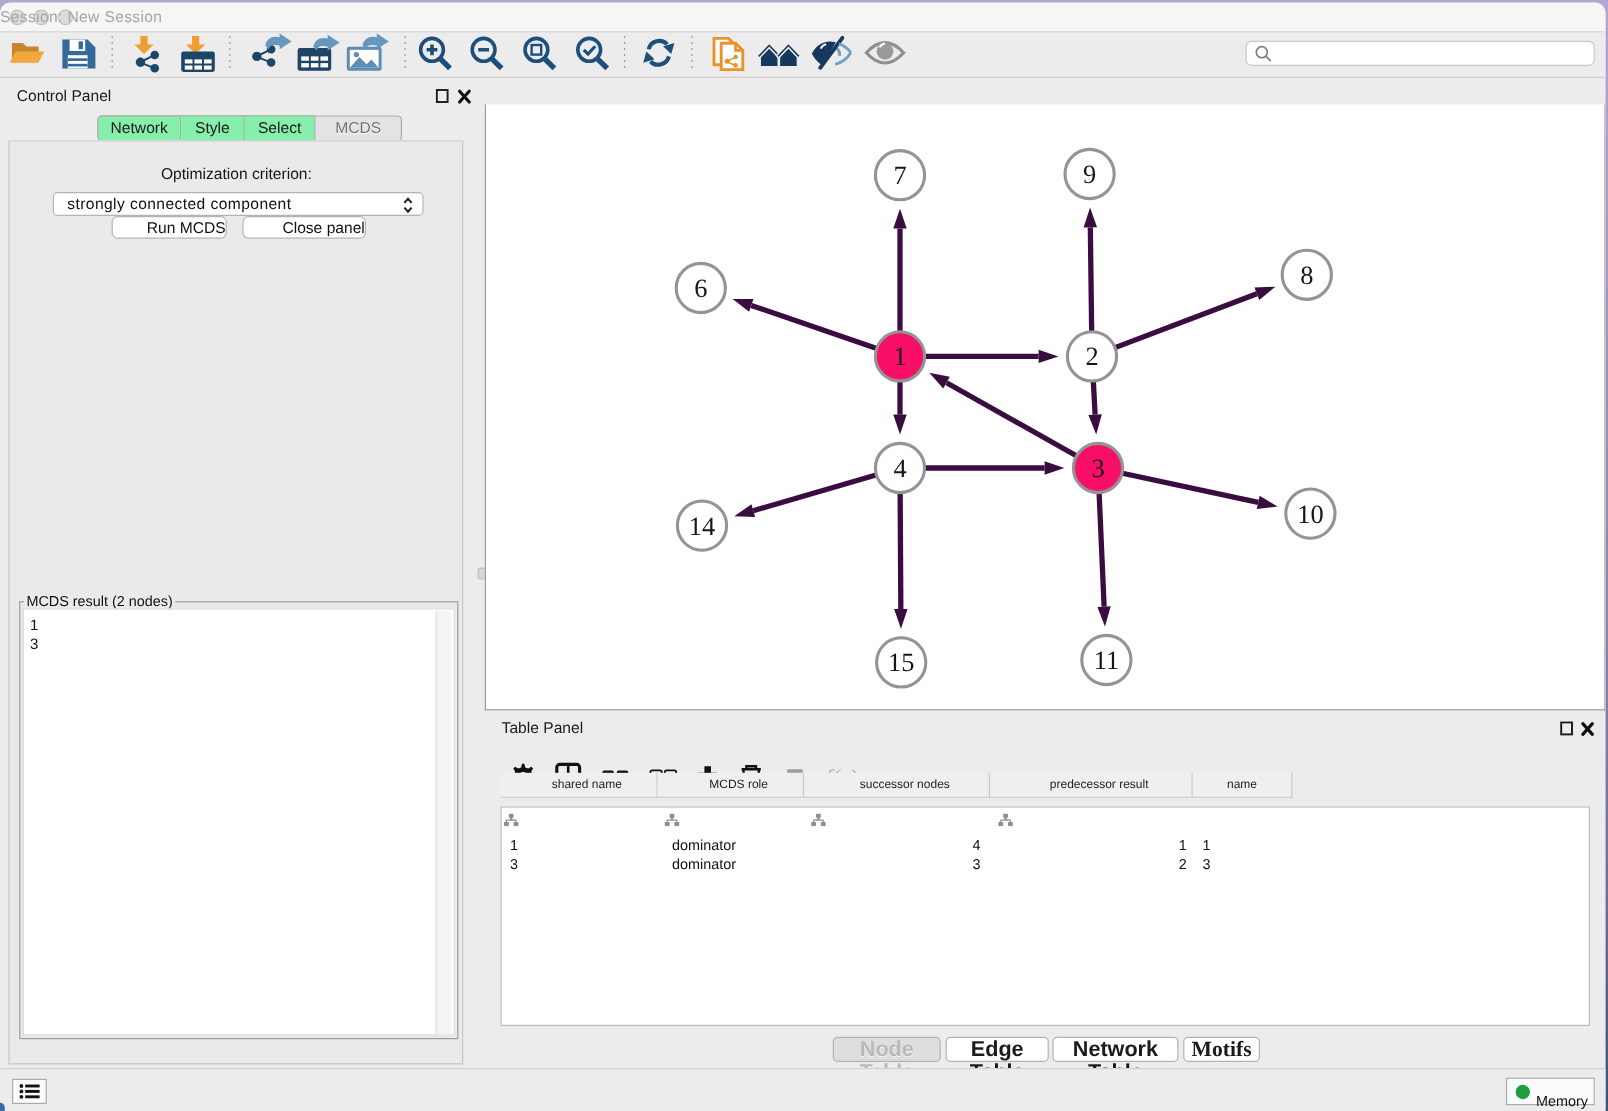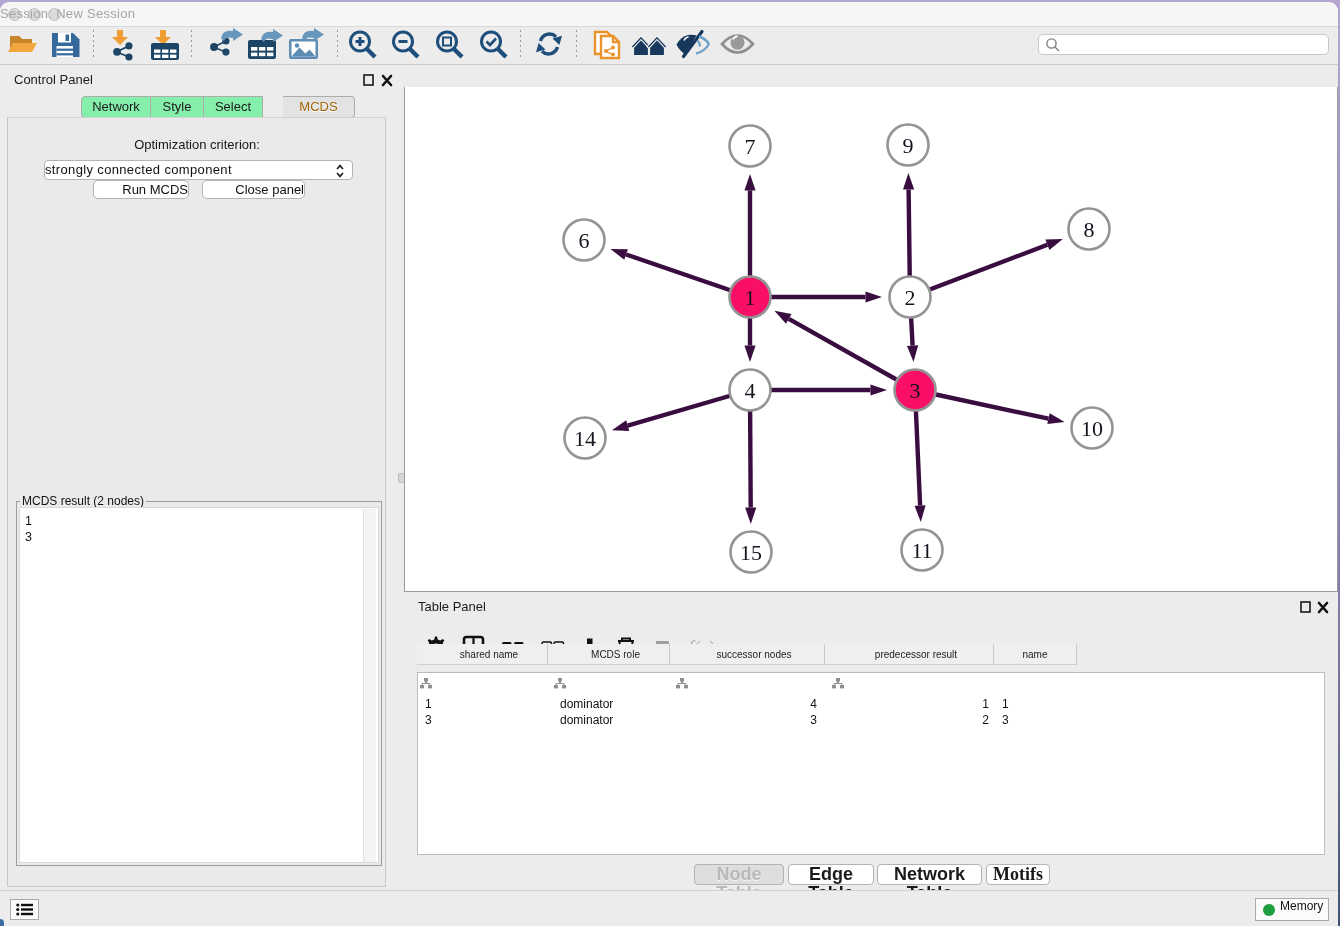--- a/index.html
+++ b/index.html
@@ -12,21 +12,21 @@
   .tl { position:absolute; top:6px; width:13px; height:13px; border-radius:50%; background:#dbdbdb; border:1px solid #c3c3c3; }
   .apptitle { position:absolute; top:4px; left:0; width:100%; text-align:left; font-size:13px; letter-spacing:0.3px; color:#a5a5a5; }
   
   .toolbar { position:absolute; left:0; top:24px; width:100%; height:39px; background:#ececec; border-top:1px solid #d8d8d8; border-bottom:1px solid #cdcdcd; }
   .tsep { position:absolute; top:3px; height:30px; width:1px; background-image:linear-gradient(#9a9a9a 40%, rgba(0,0,0,0) 0%); background-size:1px 5px; }
   .searchbox { position:absolute; left:1038px; top:7px; width:291px; height:21px; background:#fff; border:1px solid #c8c8c8; border-radius:5px; }
   
   .cp-title { position:absolute; left:14px; top:70px; font-size:13px; color:#1c1c1c; }
   .tab { position:absolute; top:94px; height:22px; background:#86efac; border:1px solid #acacac; font-size:13px; color:#1a1a1a; text-align:center; line-height:20px; }
   .cp-border { position:absolute; left:7px; top:115px; width:379px; height:770px; border:1px solid #c6c6c6; border-top:1px solid #d2d2d2; background:#eaeaea; }
-  .combo { position:absolute; left:44px; top:158px; width:309px; height:20px; background:#fff; border:1px solid #b4b4b4; border-radius:4px; font-size:13px; letter-spacing:0.35px; color:#111; line-height:18px; }
+  .combo { position:absolute; left:44px; top:158px; width:309px; height:20px; background:#fff; border:1px solid #b4b4b4; border-radius:4px; font-size:13px; letter-spacing:0.35px; color:#111; line-height:18px; padding-left:11px; }
   .btn { position:absolute; top:178px; height:19px; background:#fff; border:1px solid #b4b4b4; border-radius:5px; font-size:13px; color:#111; text-align:right; line-height:17px; }
   .fieldset { position:absolute; left:16px; top:499px; width:366px; height:365px; border:1px solid #9d9d9d; }
   .legend { position:absolute; left:20px; top:492px; background:#eaeaea; font-size:12px; color:#111; padding:0 2px; }
   .resultbox { position:absolute; left:19px; top:505px; width:360px; height:356px; background:#fff; border:1px solid #d9d9d9; font-size:12.5px; color:#111; line-height:16px; padding:5px 0 0 5px; }
   .res-sb { position:absolute; left:343px; top:1px; width:13px; height:353px; background:#f4f4f4; border-left:1px solid #e2e2e2; }
   
   .netwin { position:absolute; left:404px; top:85px; width:934px; height:505px; border:1px solid #9a9a9a; border-top:none; background:#fff; }
   .nw-titlebar { position:absolute; left:403px; top:63px; width:936px; height:22px; background:linear-gradient(#f7f7f7,#e8e8e8 55%,#d6d6d6); border:1px solid #9a9a9a; }
   .nw-title { position:absolute; left:0; top:3px; width:100%; text-align:center; font-size:12.5px; font-weight:bold; color:#2a2a2a; }
   .lamp { position:absolute; top:4px; width:12px; height:12px; border-radius:50%; }
@@ -202,21 +202,21 @@
   </div>
 
   <div class="cp-title">Control Panel</div>
   <svg width="30" height="14" viewBox="0 0 30 14" style="position:absolute;left:363px;top:72px;">
     <rect x="1" y="1" width="9" height="10" fill="none" stroke="#1a1a1a" stroke-width="1.6"></rect>
     <path d="M20 2 L28 11 M28 2 L20 11" stroke="#111" stroke-width="2.6" stroke-linecap="round"></path>
   </svg>
   <div class="tab" style="left:81px;width:70px;border-radius:4px 0 0 4px;">Network</div>
   <div class="tab" style="left:151px;width:53px;border-left:none;">Style</div>
   <div class="tab" style="left:204px;width:59px;border-left:none;">Select</div>
-  <div class="tab" style="left:263px;width:72px;border-left:none;border-radius:0 4px 4px 0;background:#e3e3e3;color:#a16207;text-shadow:0 1px 0 #fff;margin-left:20px;">MCDS</div>
+  <div class="tab" style="left:263px;width:72px;border-left:none;border-radius:0 4px 4px 0;background:#e3e3e3;color:#737373;text-shadow:0 1px 0 #fff;">MCDS</div>
   <div class="cp-border"></div>
   <div class="abs" style="left:8px;top:135px;width:378px;text-align:center;font-size:13px;color:#161616;">Optimization criterion:</div>
   <div class="combo">strongly connected component
     <svg width="10" height="16" viewBox="0 0 10 16" style="position:absolute;right:7px;top:2px;">
       <path d="M2 6 L5 2.6 L8 6" fill="none" stroke="#222" stroke-width="1.7"></path>
       <path d="M2 10 L5 13.4 L8 10" fill="none" stroke="#222" stroke-width="1.7"></path>
     </svg>
   </div>
   <div class="btn" style="left:93px;width:96px;">Run MCDS</div>
   <div class="btn" style="left:202px;width:103px;">Close panel</div>
@@ -399,17 +399,17 @@
             <circle cx="1.8" cy="6.5" r="1.6"></circle>
             <circle cx="1.8" cy="11" r="1.6"></circle>
         <rect x="5" y="0.8" width="12" height="2.4"></rect>
             <rect x="5" y="5.3" width="12" height="2.4"></rect>
             <rect x="5" y="9.8" width="12" height="2.4"></rect>
           </g>
       </svg>
     </div>
     <div class="abs" style="left:1255px;top:7px;width:74px;height:23px;background:#fbfbfb;border:1px solid #ababab;font-size:12px;color:#111;">
       <div class="abs" style="left:7px;top:5px;width:12px;height:12px;border-radius:50%;background:#1e9e3e;"></div>
-      <div class="abs" style="left:24px;top:0;text-align:center;">Memory</div>
+      <div class="abs" style="left:24px;top:12px;text-align:center;">Memory</div>
     </div>
   </div>
 </div>
 <div class="abs" style="left:0px;top:919px;width:4px;height:7px;background:#3c6ea5;border-radius:0 4px 0 0;"></div>
 
 </body></html>

